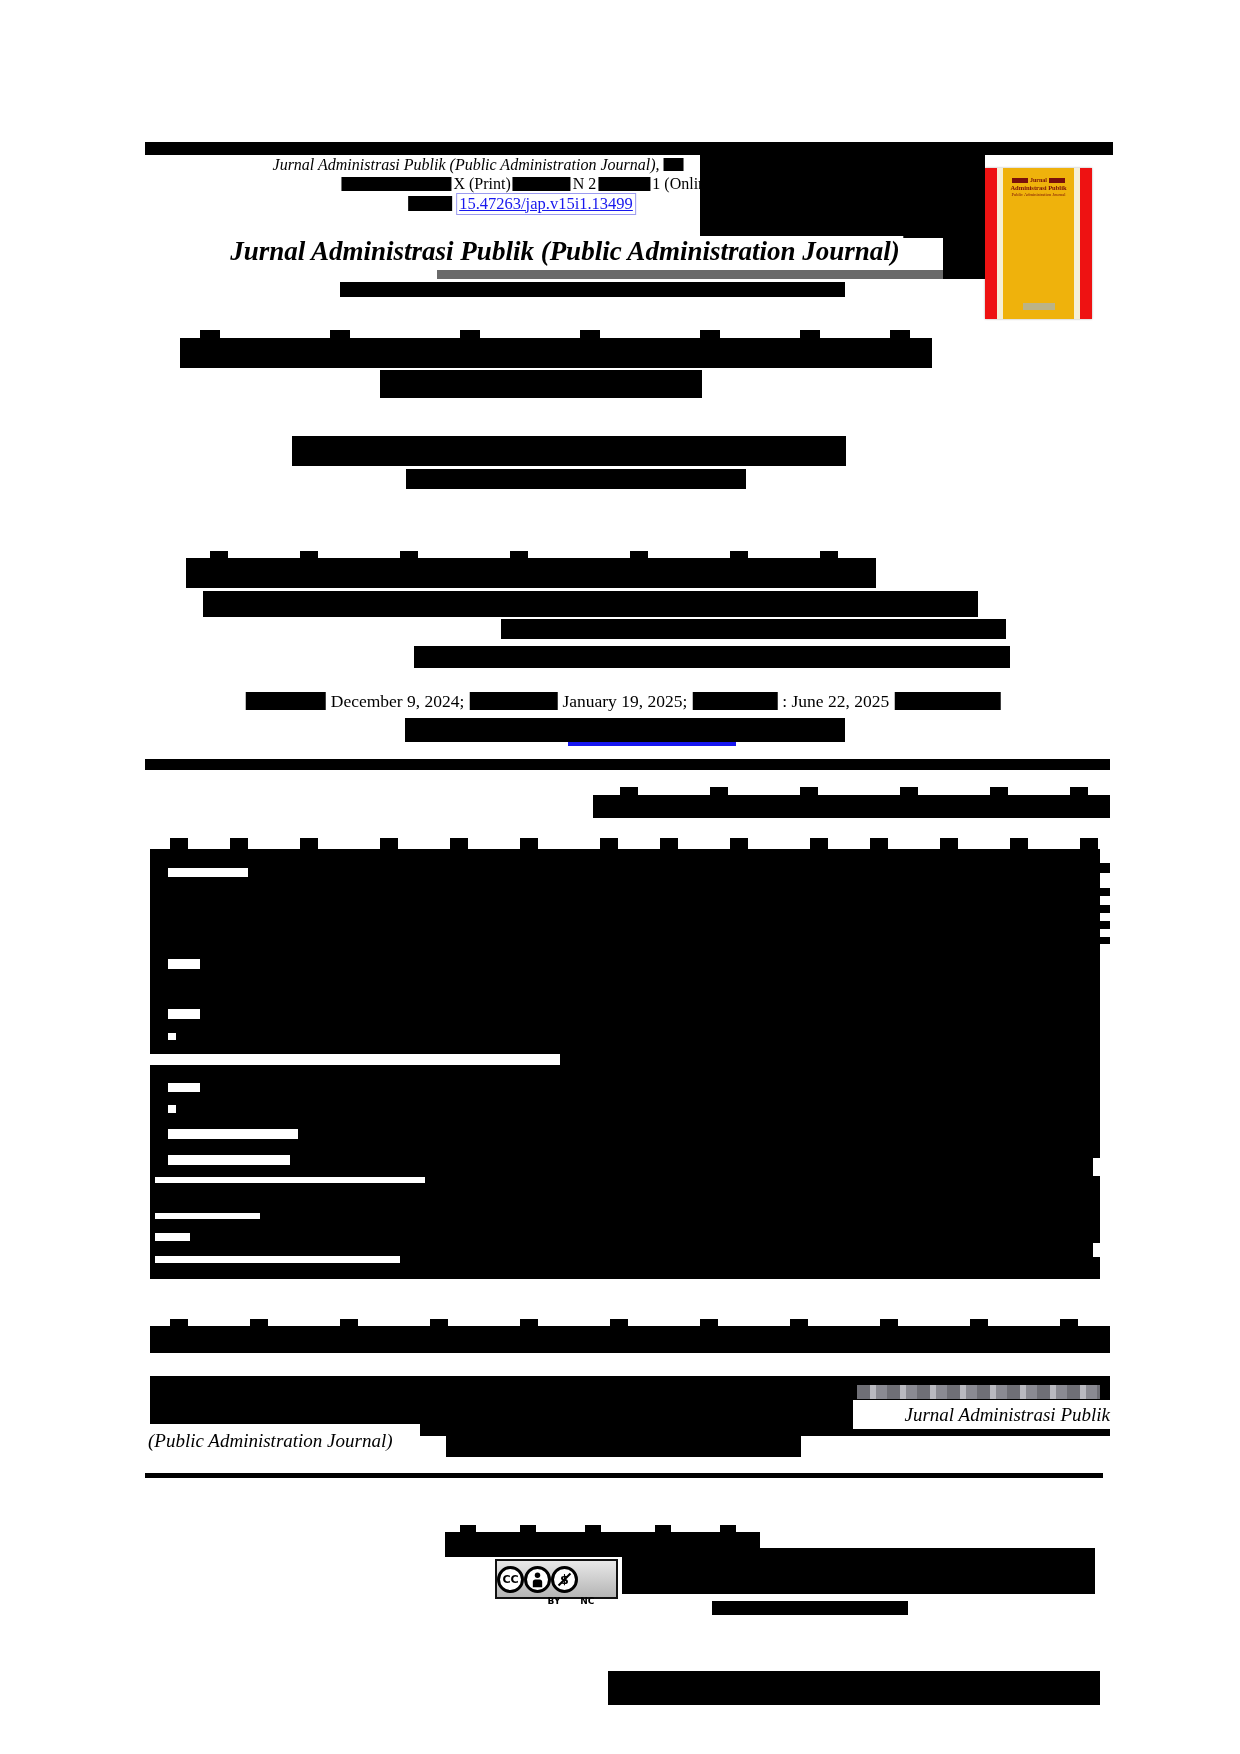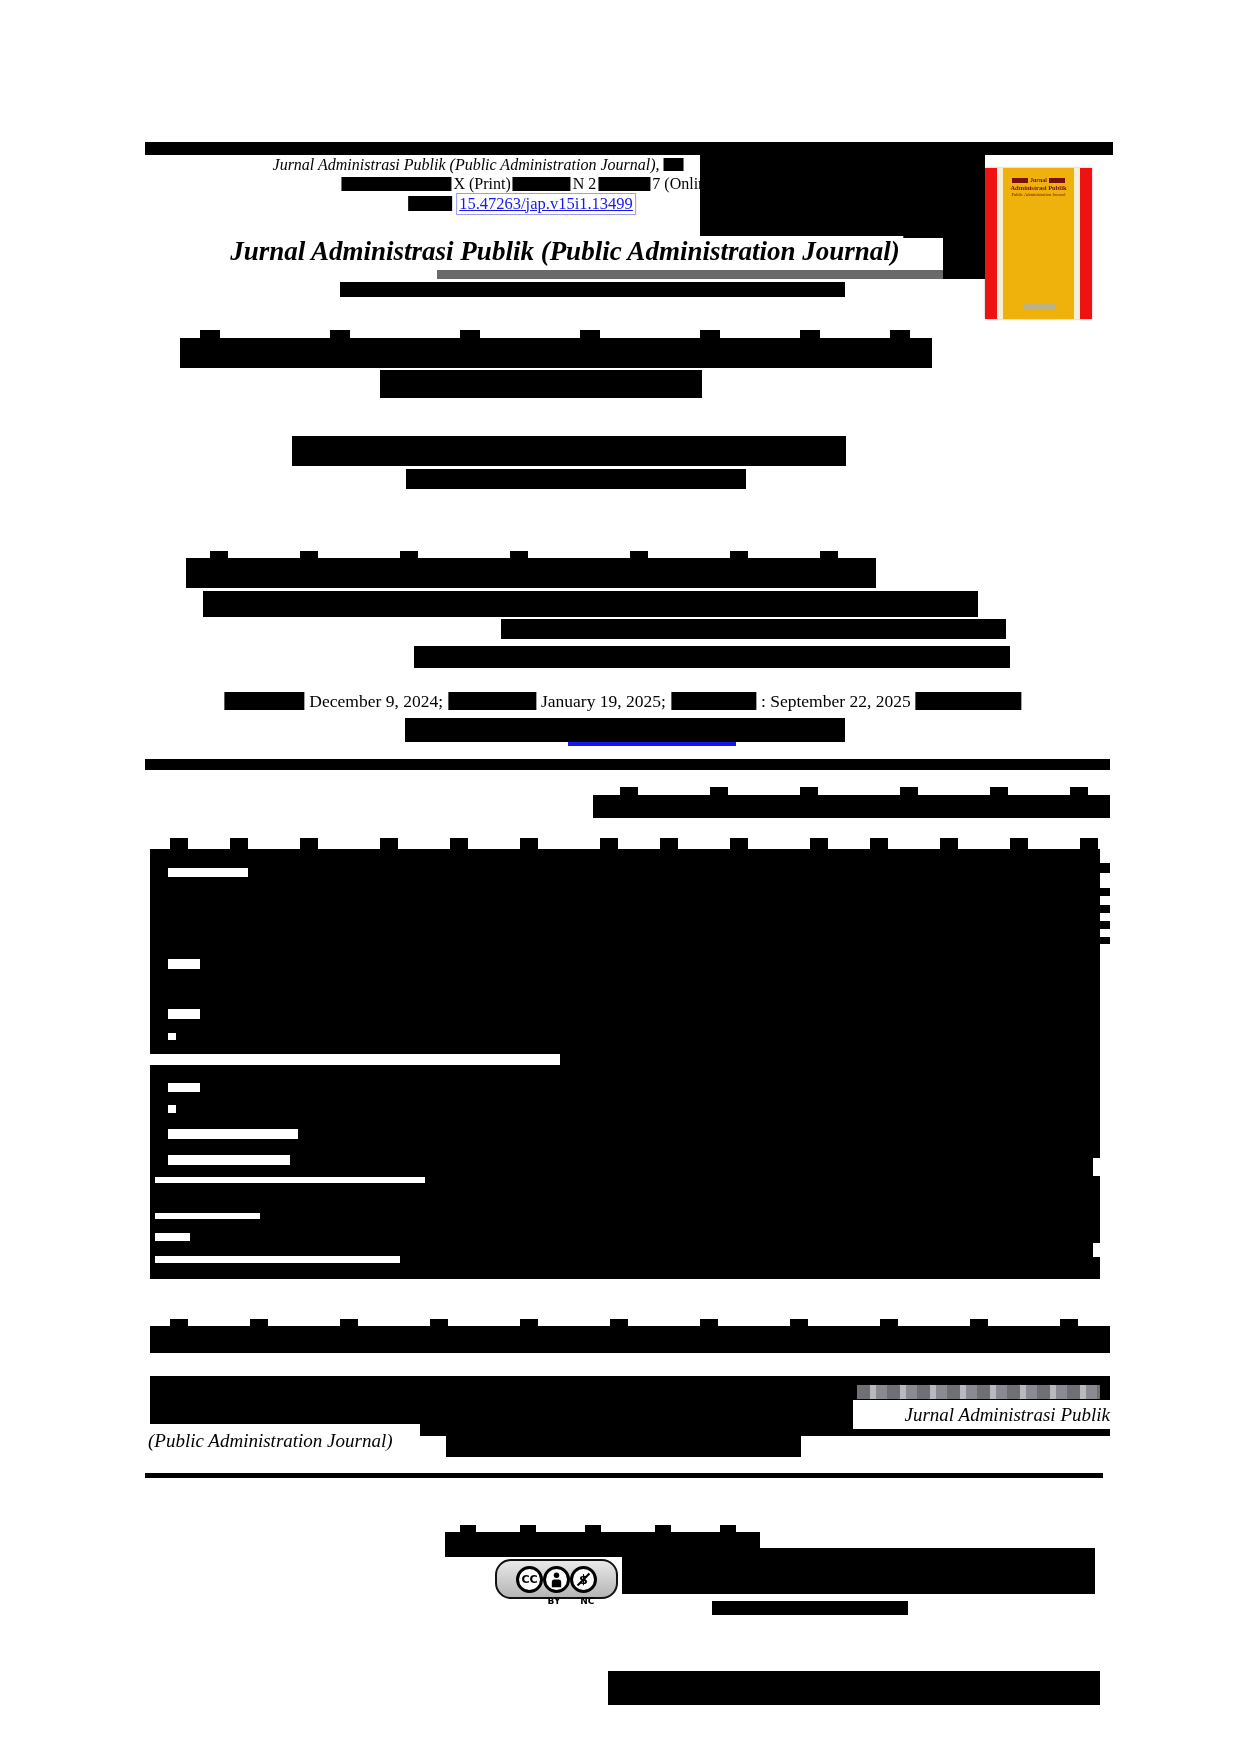--- a/index.html
+++ b/index.html
@@ -61,22 +61,22 @@
      font-style:italic;font-size:19px;text-align:right;line-height:29px;}
   .wbox2{left:148px;top:1408px;width:272px;height:33px;background:#fff;position:absolute;
      font-style:italic;font-size:19px;text-align:left;line-height:33px;}
   .thin-rule{left:145px;top:1457px;width:958px;height:5px;}
 
   
   .lic-chip{left:445px;top:1516px;width:315px;height:25px;}
   .lic-strip1{left:622px;top:1532px;width:473px;height:46px;}
   .lic-strip2{left:712px;top:1585px;width:196px;height:14px;}
   .cc-badge{left:495px;top:1543px;width:119px;height:36px;position:absolute;
-     background:linear-gradient(#e8e8e8,#b5b5b5);border:2px solid #111;border-radius:16px;
-     display:flex;align-items:center;justify-content:center;}
+     background:linear-gradient(#e8e8e8,#b5b5b5);border:2px solid #111;border-radius:0;
+     display:flex;align-items:center;justify-content:flex-start;}
   .cc-circle{width:27px;height:27px;border-radius:50%;background:#fff;border:3px solid #000;
      box-sizing:border-box;display:flex;align-items:center;justify-content:center;
      font-family:"DejaVu Sans",sans-serif;font-weight:bold;font-size:11px;color:#000;}
   .cc-labels{left:495px;top:1580px;width:119px;position:absolute;display:flex;justify-content:space-evenly;
      font-family:"DejaVu Sans",sans-serif;font-size:9px;font-weight:bold;color:#000;}
   .cc-labels span:first-child{visibility:hidden;}
   .lic-link{left:556px;top:1600px;font-size:18.5px;font-weight:bold;color:#1A14F0;
      text-decoration:underline;white-space:nowrap;cursor:pointer;font-family:"Liberation Serif",serif;}
   .bottom-bar{left:608px;top:1655px;width:492px;height:34px;}
 </style>
@@ -96,21 +96,21 @@
     <span>Jurnal Administrasi Publik (Public Administration Journal),</span>
     <span class="chip" style="width:20px;height:13px;margin-left:4px;"></span>
   </div>
 
   <div class="row center hdr-line2">
     <span class="chip" style="width:110px;height:14px;margin-right:2px;"></span>
     <span>X (Print)</span>
     <span class="chip" style="width:58px;height:14px;margin:0 2px;"></span>
     <span>N 2</span>
     <span class="chip" style="width:52px;height:14px;margin:0 2px;"></span>
-    <span>7 (Online)</span>
+    <span>1 (Online)</span>
   </div>
 
   <div class="row center hdr-line3">
     <span class="chip" style="width:44px;height:15px;margin-right:4px;"></span>
     <span class="doi-link">15.47263/jap.v15i1.13499</span>
   </div>
 
   <div class="abs center big-title">Jurnal Administrasi Publik (Public Administration Journal)</div>
   <div class="bar title-chip"></div>
 
@@ -145,21 +145,21 @@
   <div class="bar" style="left:203px;top:575px;width:775px;height:26px;"></div>
   <div class="bar" style="left:501px;top:603px;width:505px;height:20px;"></div>
   <div class="bar" style="left:414px;top:630px;width:596px;height:22px;"></div>
 
   <div class="row center dates-row">
     <span class="chip" style="width:80px;"></span>
     <span>December 9, 2024;</span>
     <span class="chip" style="width:88px;"></span>
     <span>January 19, 2025;</span>
     <span class="chip" style="width:85px;"></span>
-    <span>: September 22, 2025</span>
+    <span>: June 22, 2025</span>
     <span class="chip" style="width:106px;"></span>
   </div>
 
   <div class="bar email-chip"></div>
   <div class="email-underline"></div>
 
   <div class="bar thick-rule"></div>
 
   <div class="bumps" style="left:620px;top:771px;width:18px;height:8px;box-shadow:90px 0 #000,180px 0 #000,280px 0 #000,370px 0 #000,450px 0 #000;"></div>
   <div class="bar head-bar"></div>

